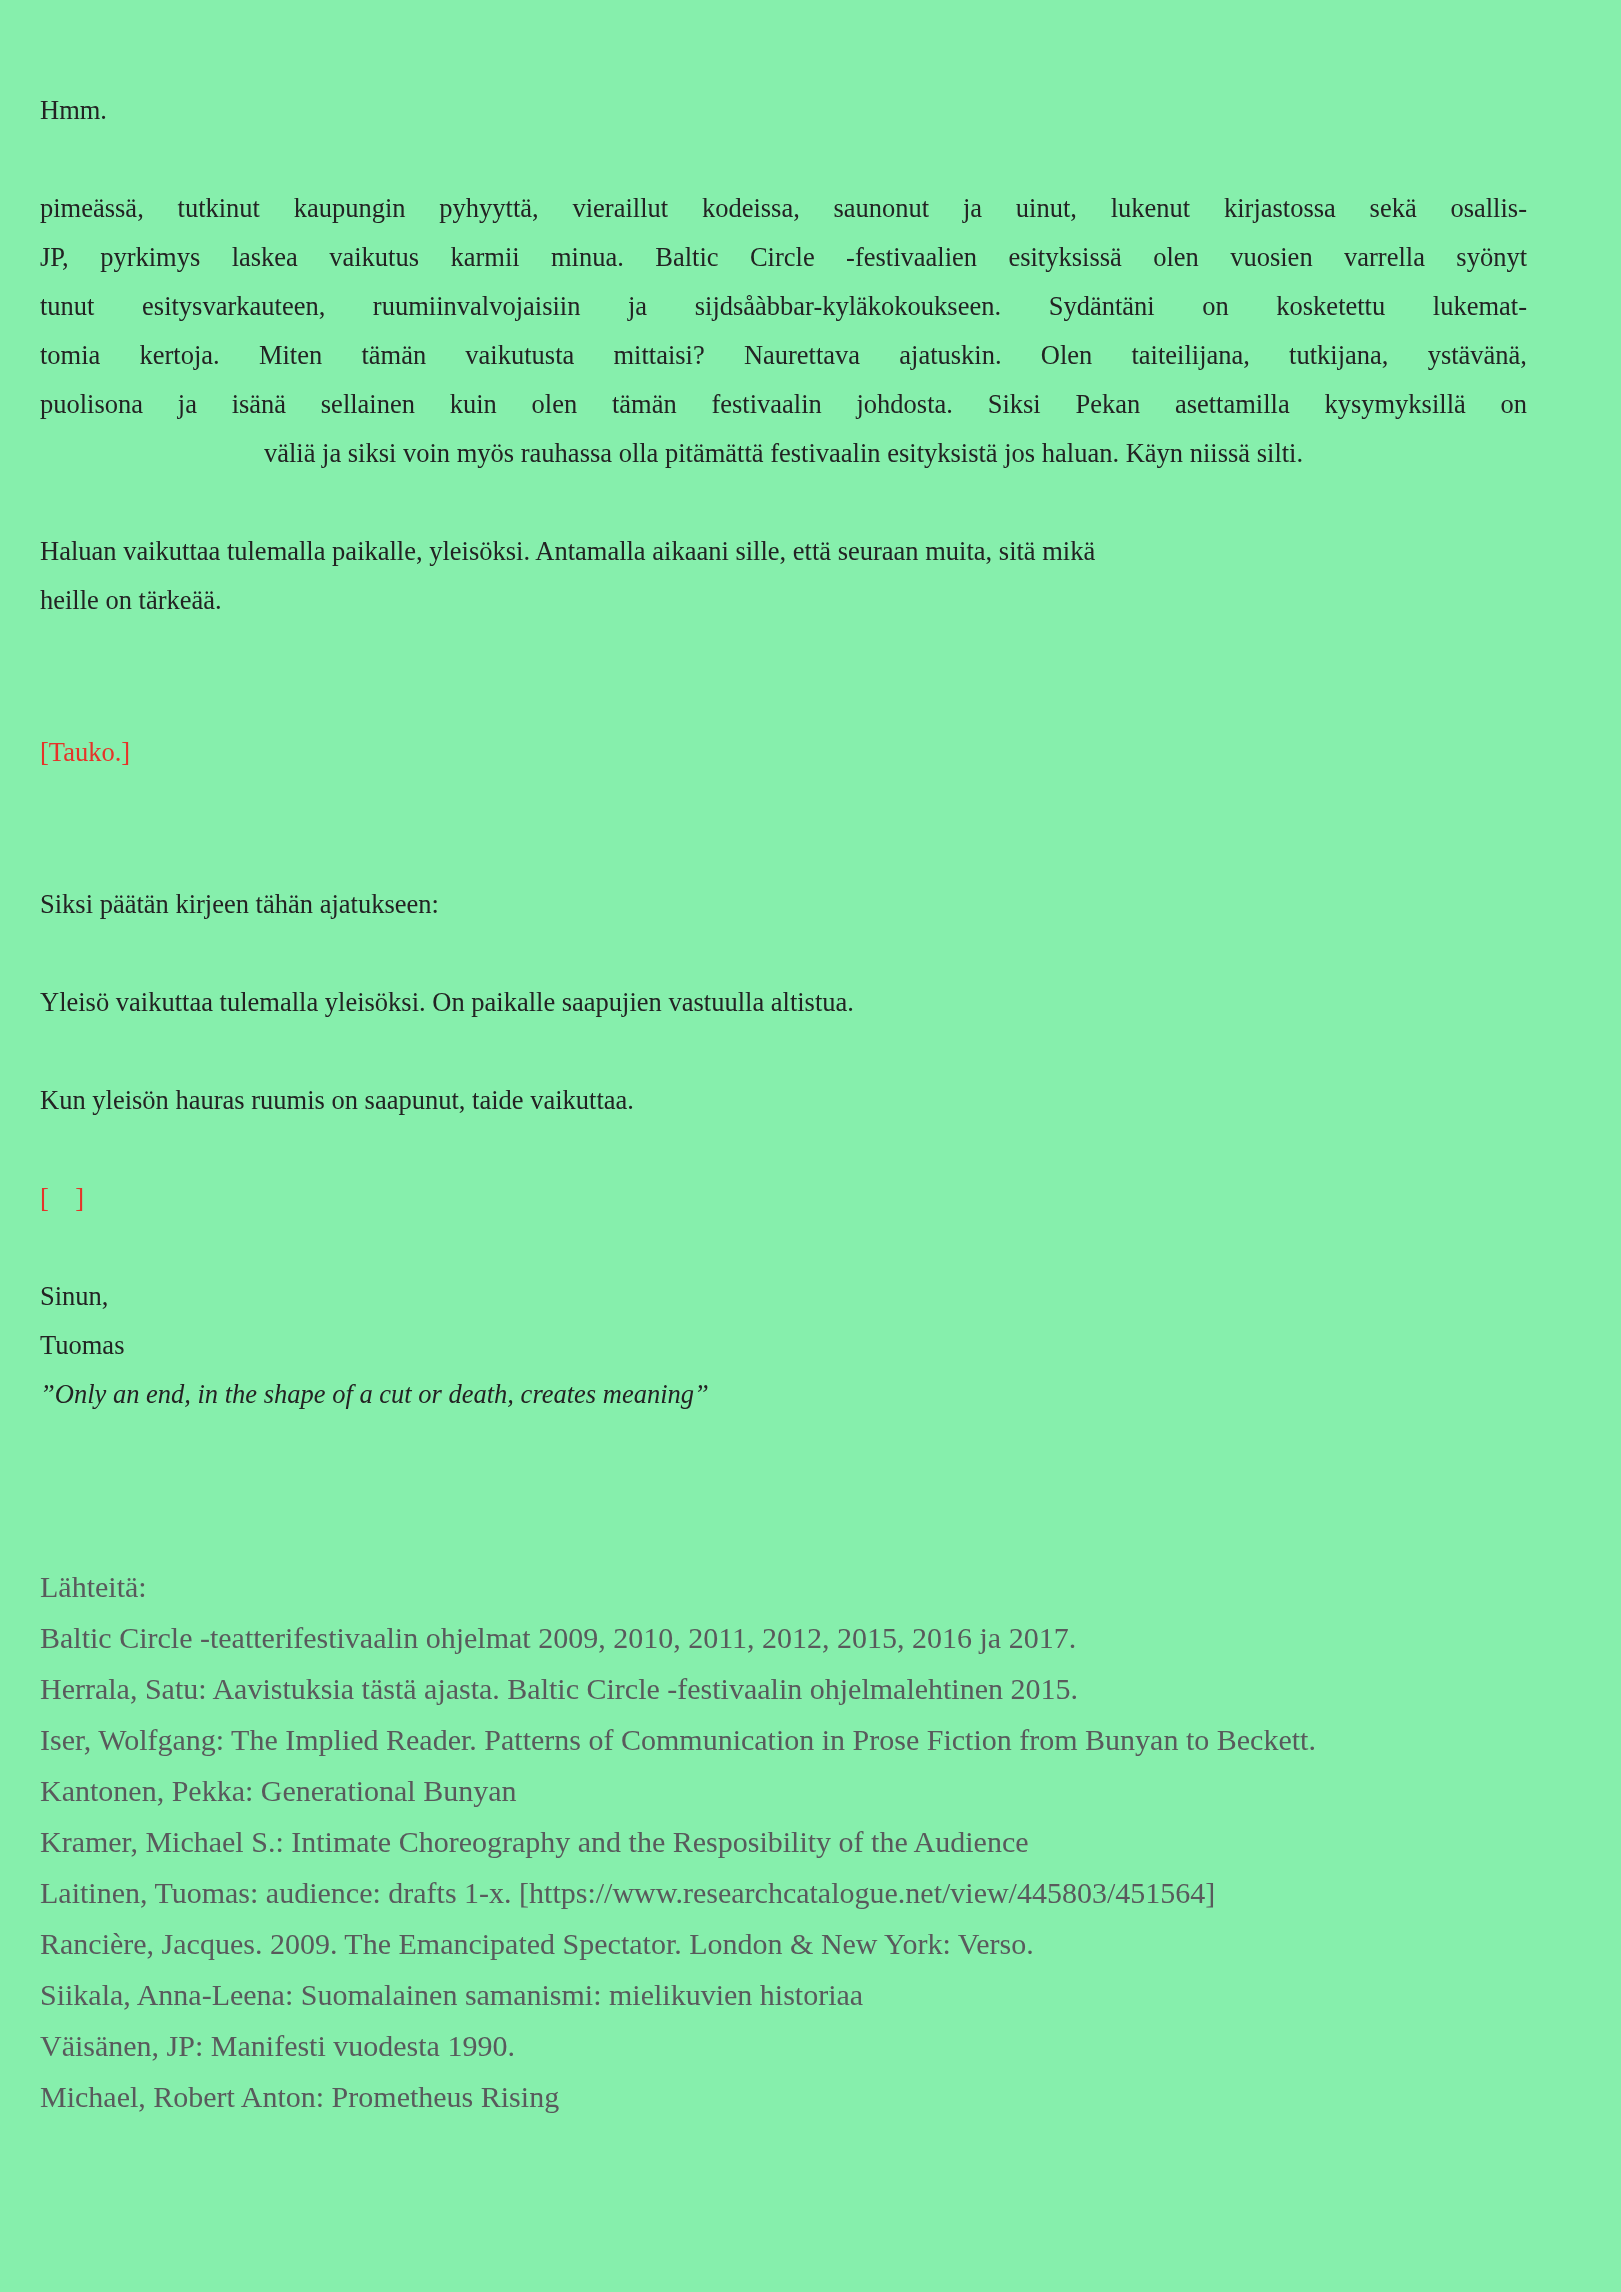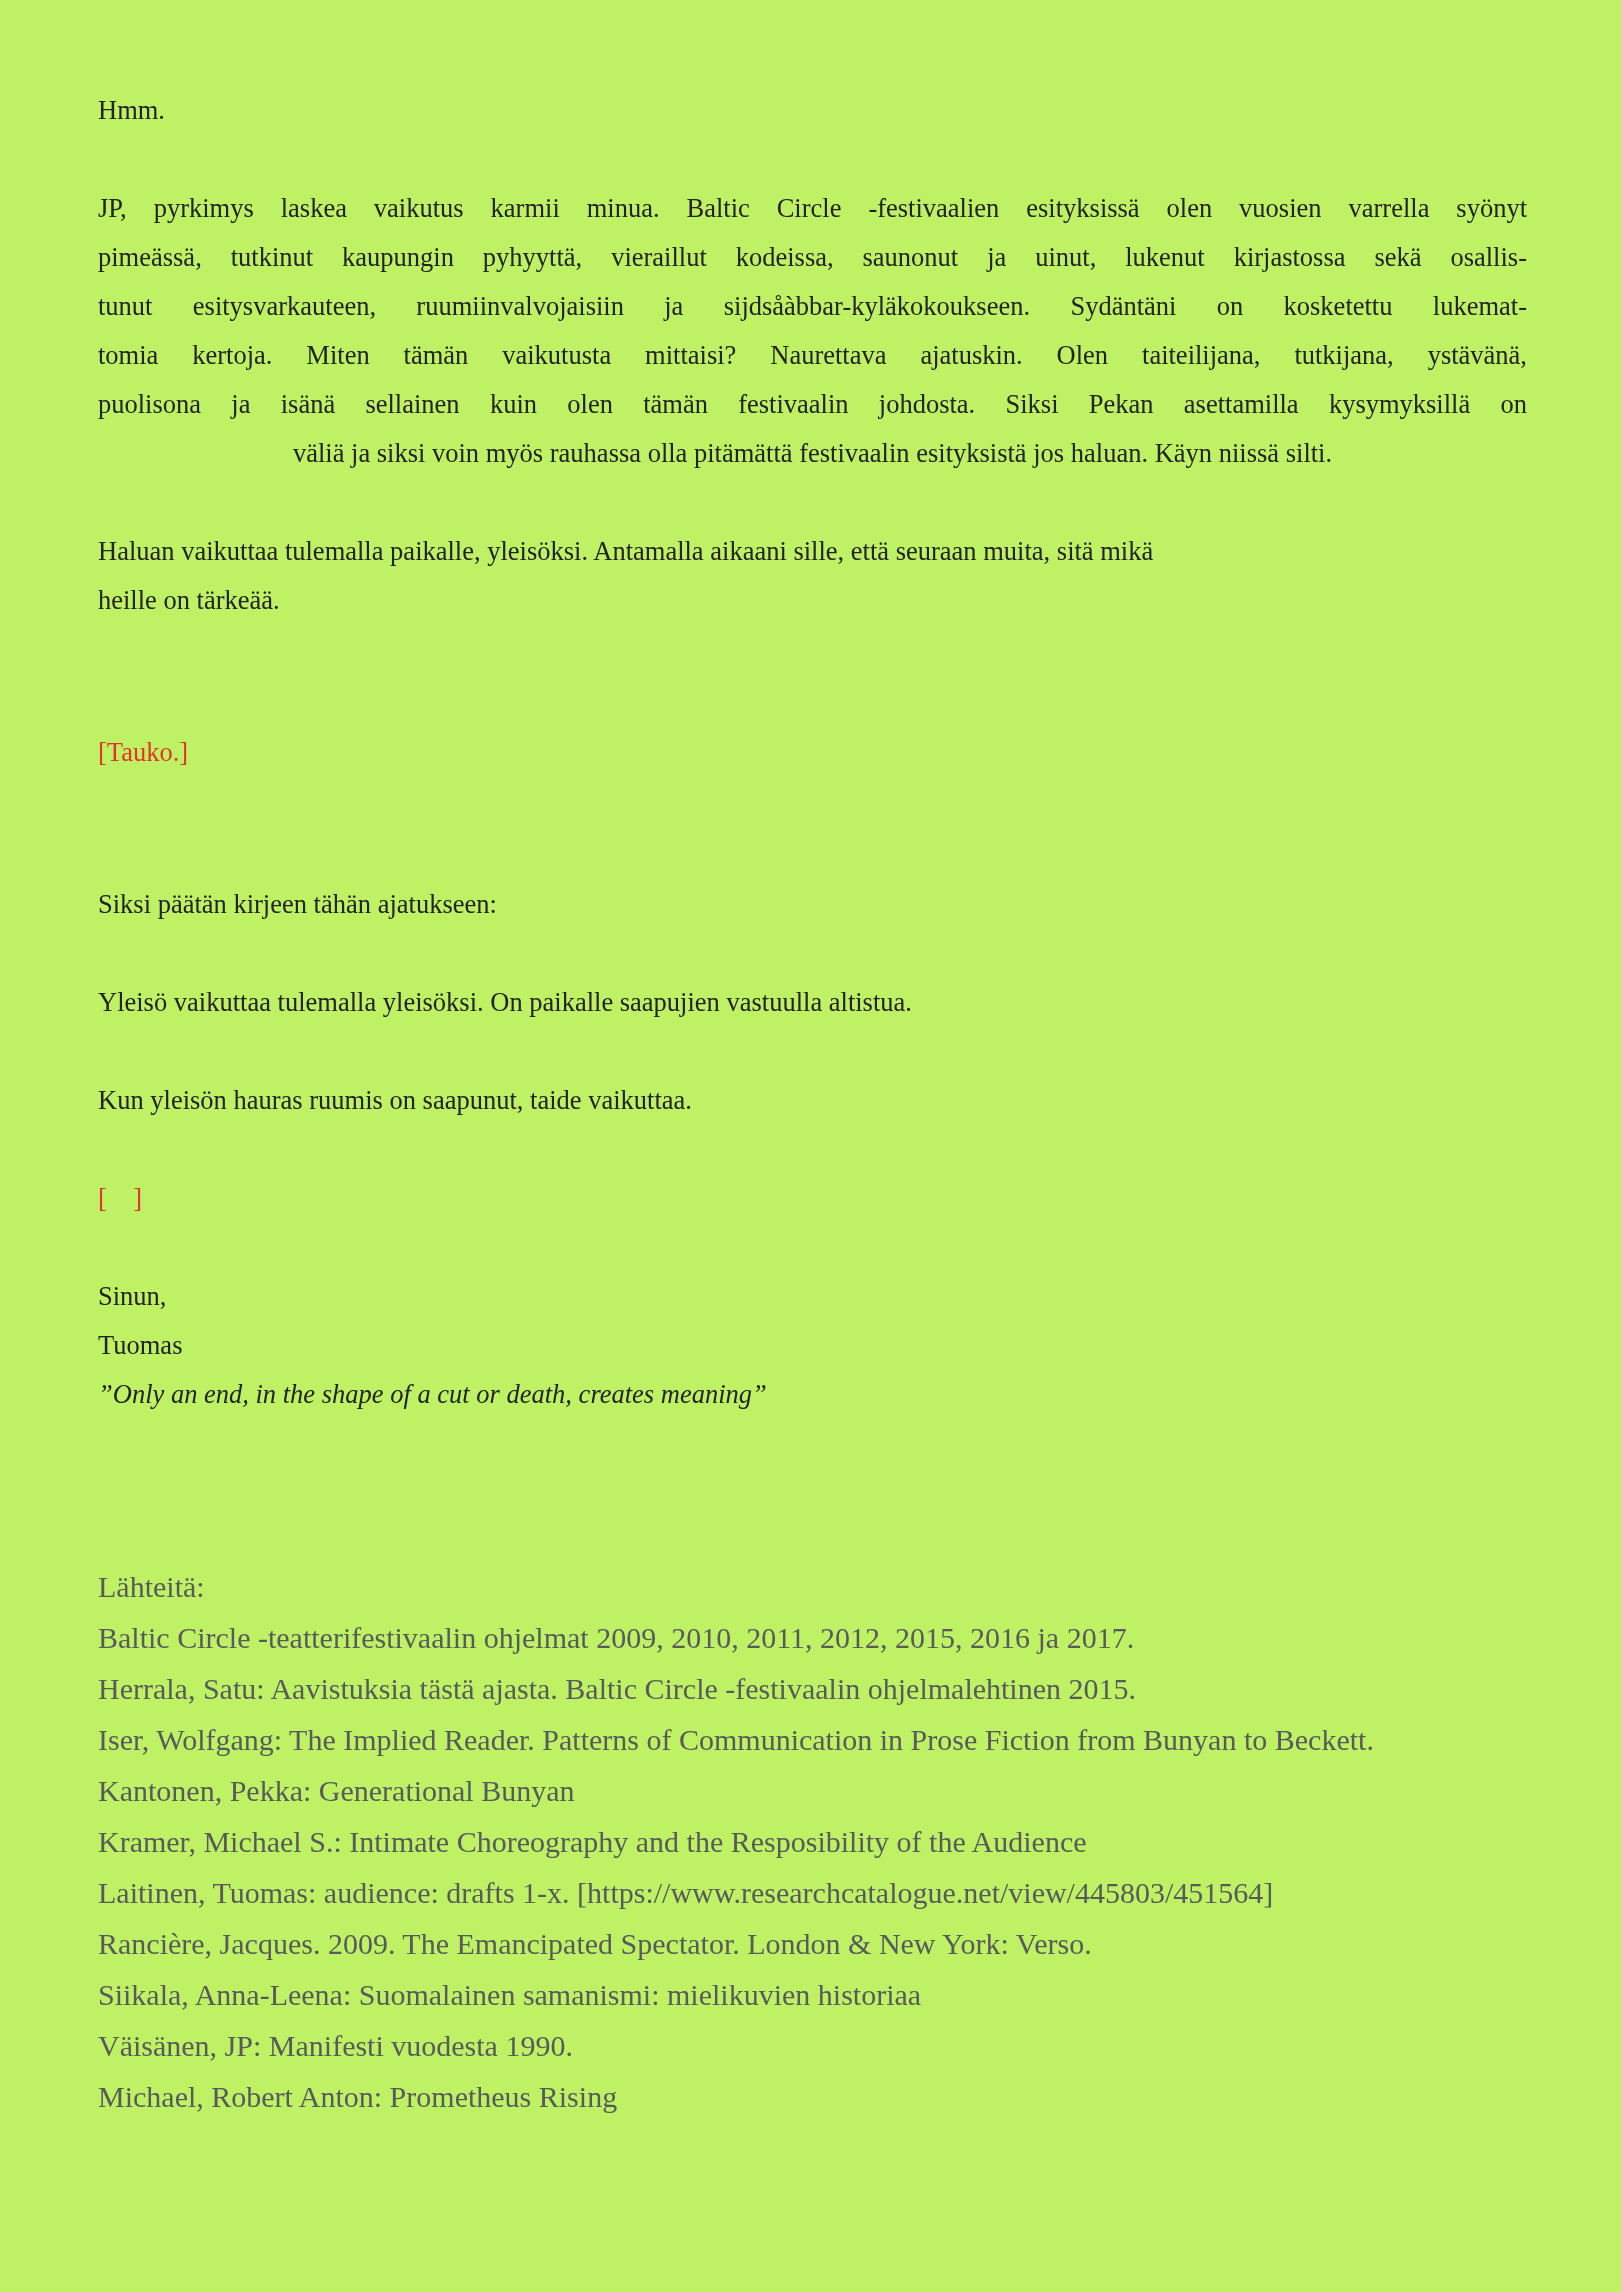--- a/index.html
+++ b/index.html
@@ -6,23 +6,23 @@
     --text:#232323;
     --red:#e63329;
     --muted:#595a5c;
   }
   html,body{margin:0;padding:0;background:#ffffff;}
   .page{
     position:relative;
     width:1621px;
     height:2293px;
     margin:0 auto;
-    background:#bef264;
+    background:#86efac;
     box-sizing:border-box;
-    padding:86px 94px 39px 98px;
+    padding:86px 94px 39px 40px;
     font-family:"Liberation Serif","DejaVu Serif",serif;
     color:var(--text);
     overflow:hidden;
   }
   .para{
     font-size:26.5px;
     line-height:49px;
     margin:0 0 49px 0;
   }
   .para .line{display:block;}
@@ -48,22 +48,22 @@
 </style>
 </head>
 <body>
 
 <div class="page">
 
   <p class="para">Hmm.</p>
 
 
   <div class="para justified">
+    <span class="line jline">pimeässä, tutkinut kaupungin pyhyyttä, vieraillut kodeissa, saunonut ja uinut, lukenut kirjastossa sekä osallis-</span>
     <span class="line jline">JP, pyrkimys laskea vaikutus karmii minua. Baltic Circle -festivaalien esityksissä olen vuosien varrella syönyt</span>
-    <span class="line jline">pimeässä, tutkinut kaupungin pyhyyttä, vieraillut kodeissa, saunonut ja uinut, lukenut kirjastossa sekä osallis-</span>
     <span class="line jline">tunut esitysvarkauteen, ruumiinvalvojaisiin ja sijdsåàbbar-kyläkokoukseen. Sydäntäni on kosketettu lukemat-</span>
     <span class="line jline">tomia kertoja. Miten tämän vaikutusta mittaisi? Naurettava ajatuskin. Olen taiteilijana, tutkijana, ystävänä,</span>
     <span class="line jline">puolisona ja isänä sellainen kuin olen tämän festivaalin johdosta. Siksi Pekan asettamilla kysymyksillä on</span>
     <span class="line jline-last">väliä ja siksi voin myös rauhassa olla pitämättä festivaalin esityksistä jos haluan. Käyn niissä silti.</span>
   </div>
 
   <div class="para">
     <span class="line">Haluan vaikuttaa tulemalla paikalle, yleisöksi. Antamalla aikaani sille, että seuraan muita, sitä mikä</span>
     <span class="line">heille on tärkeää.</span>
   </div>

